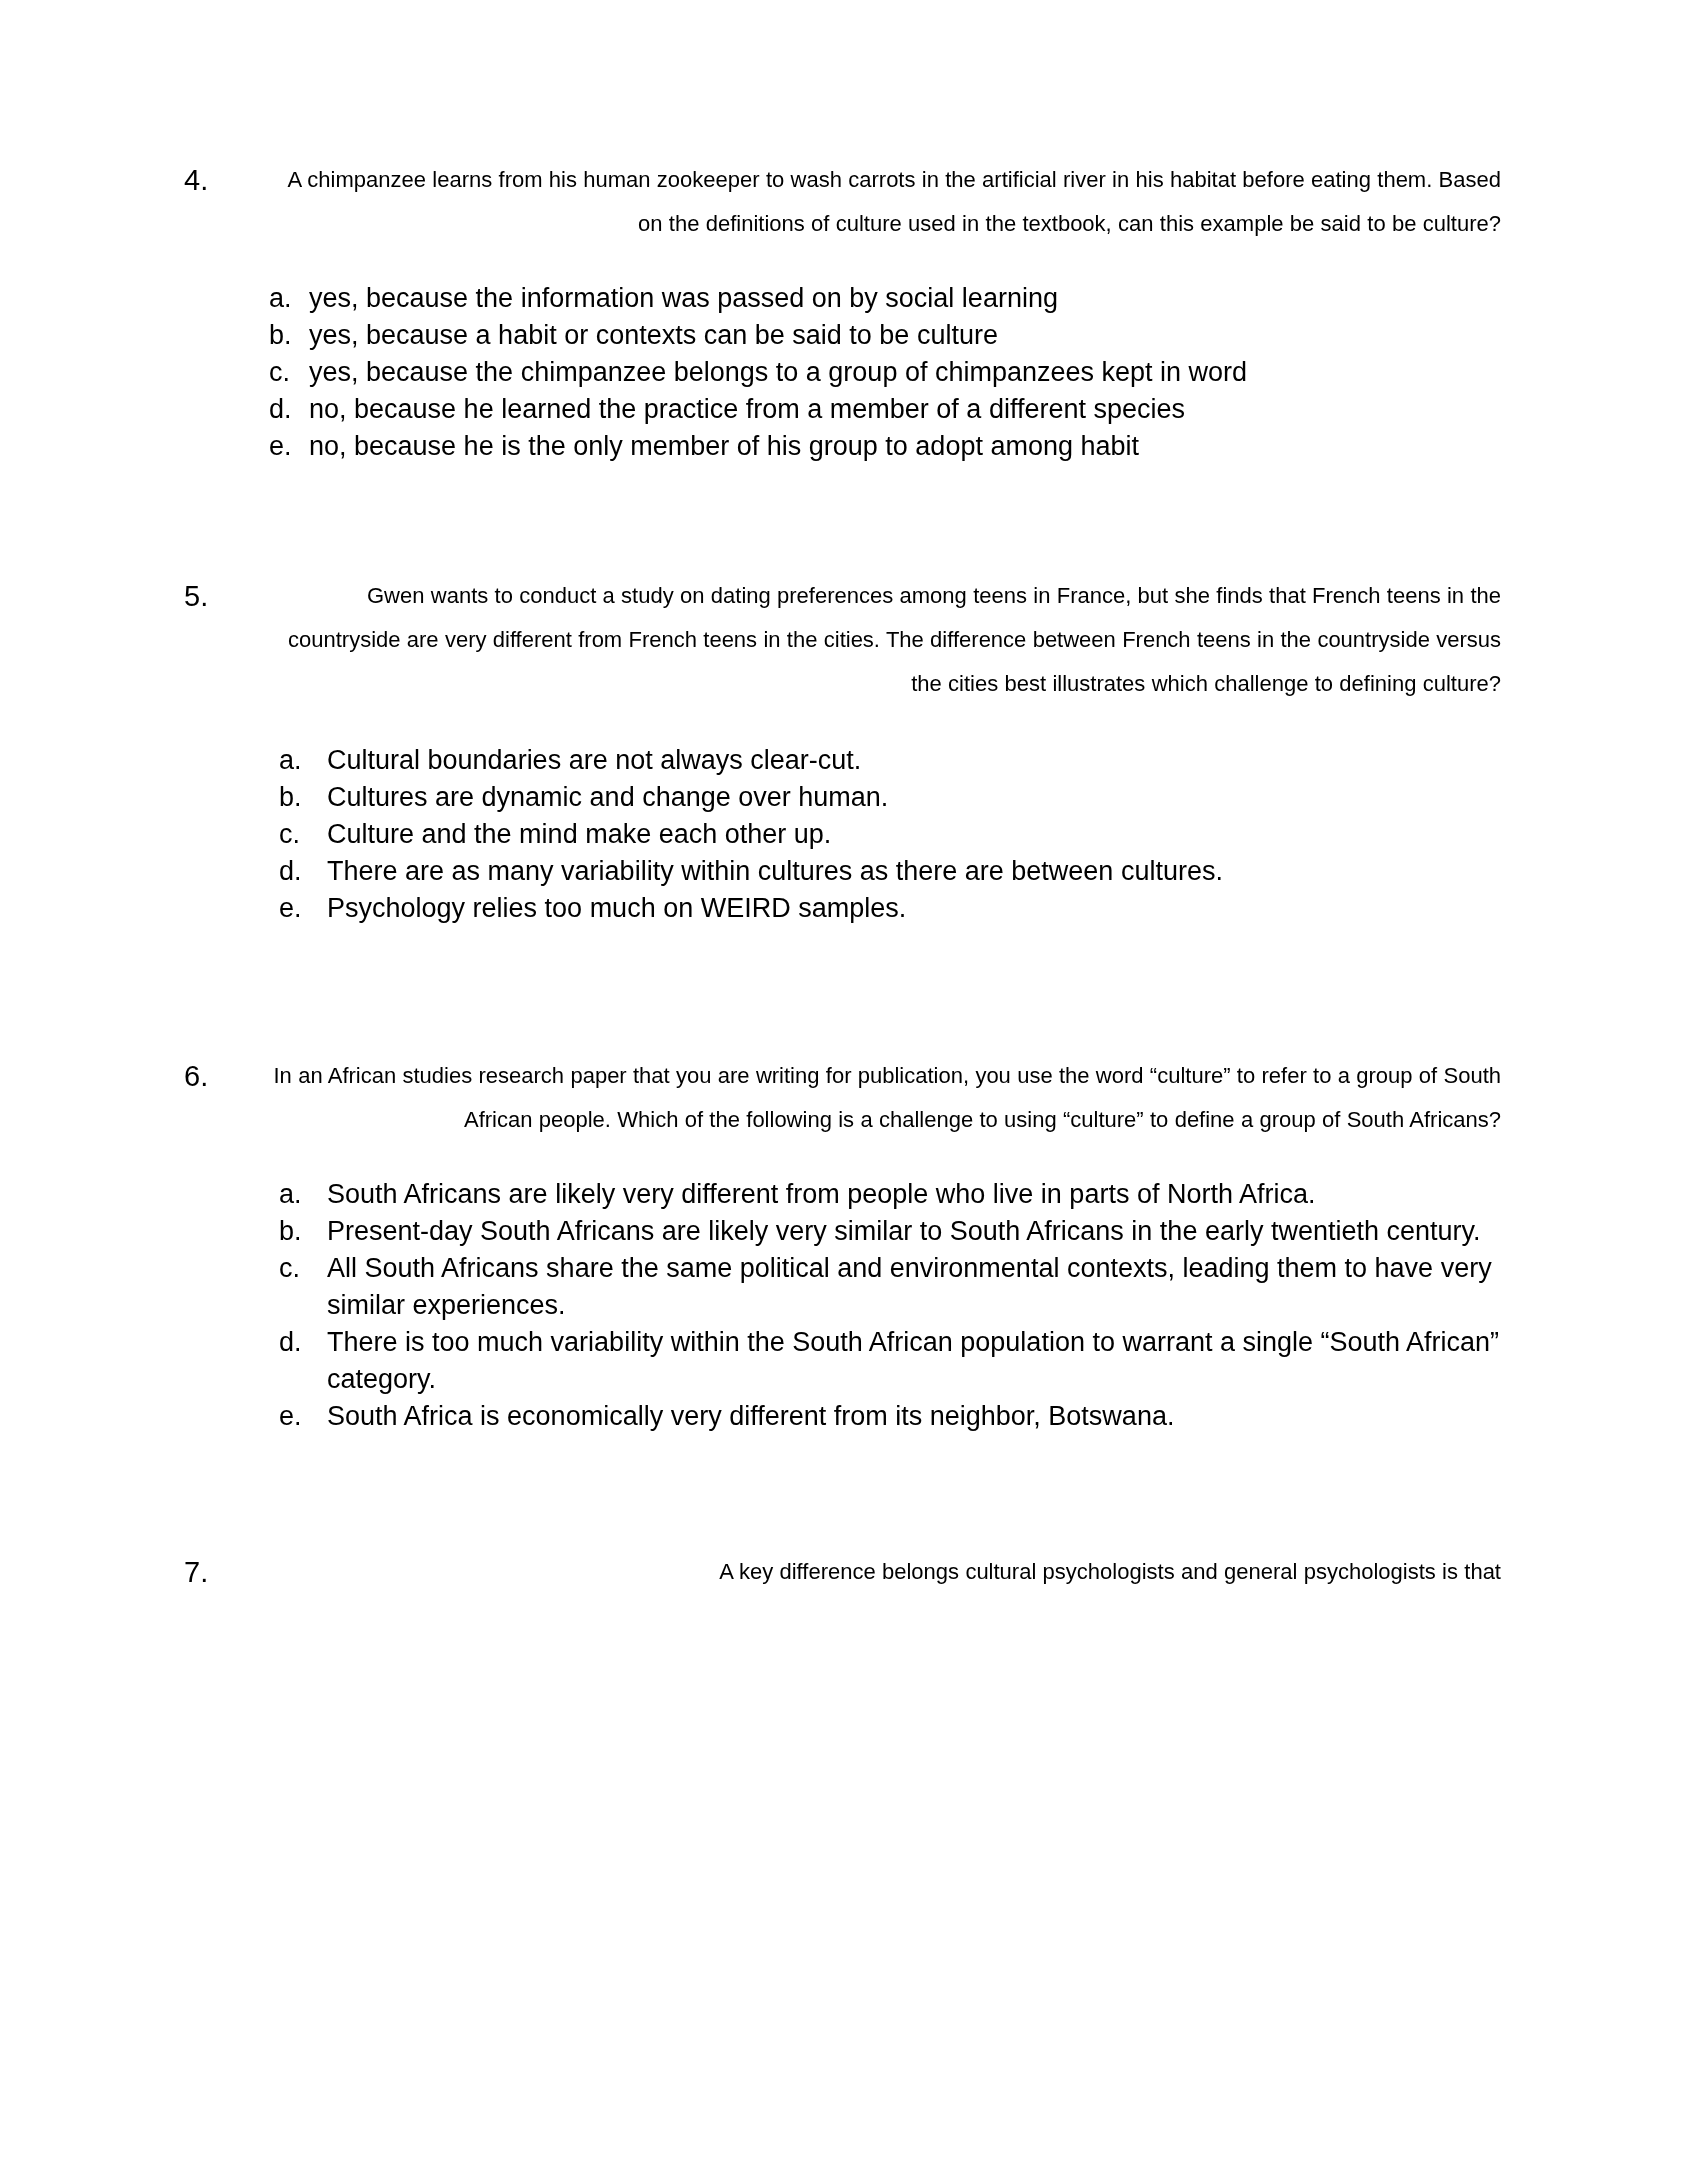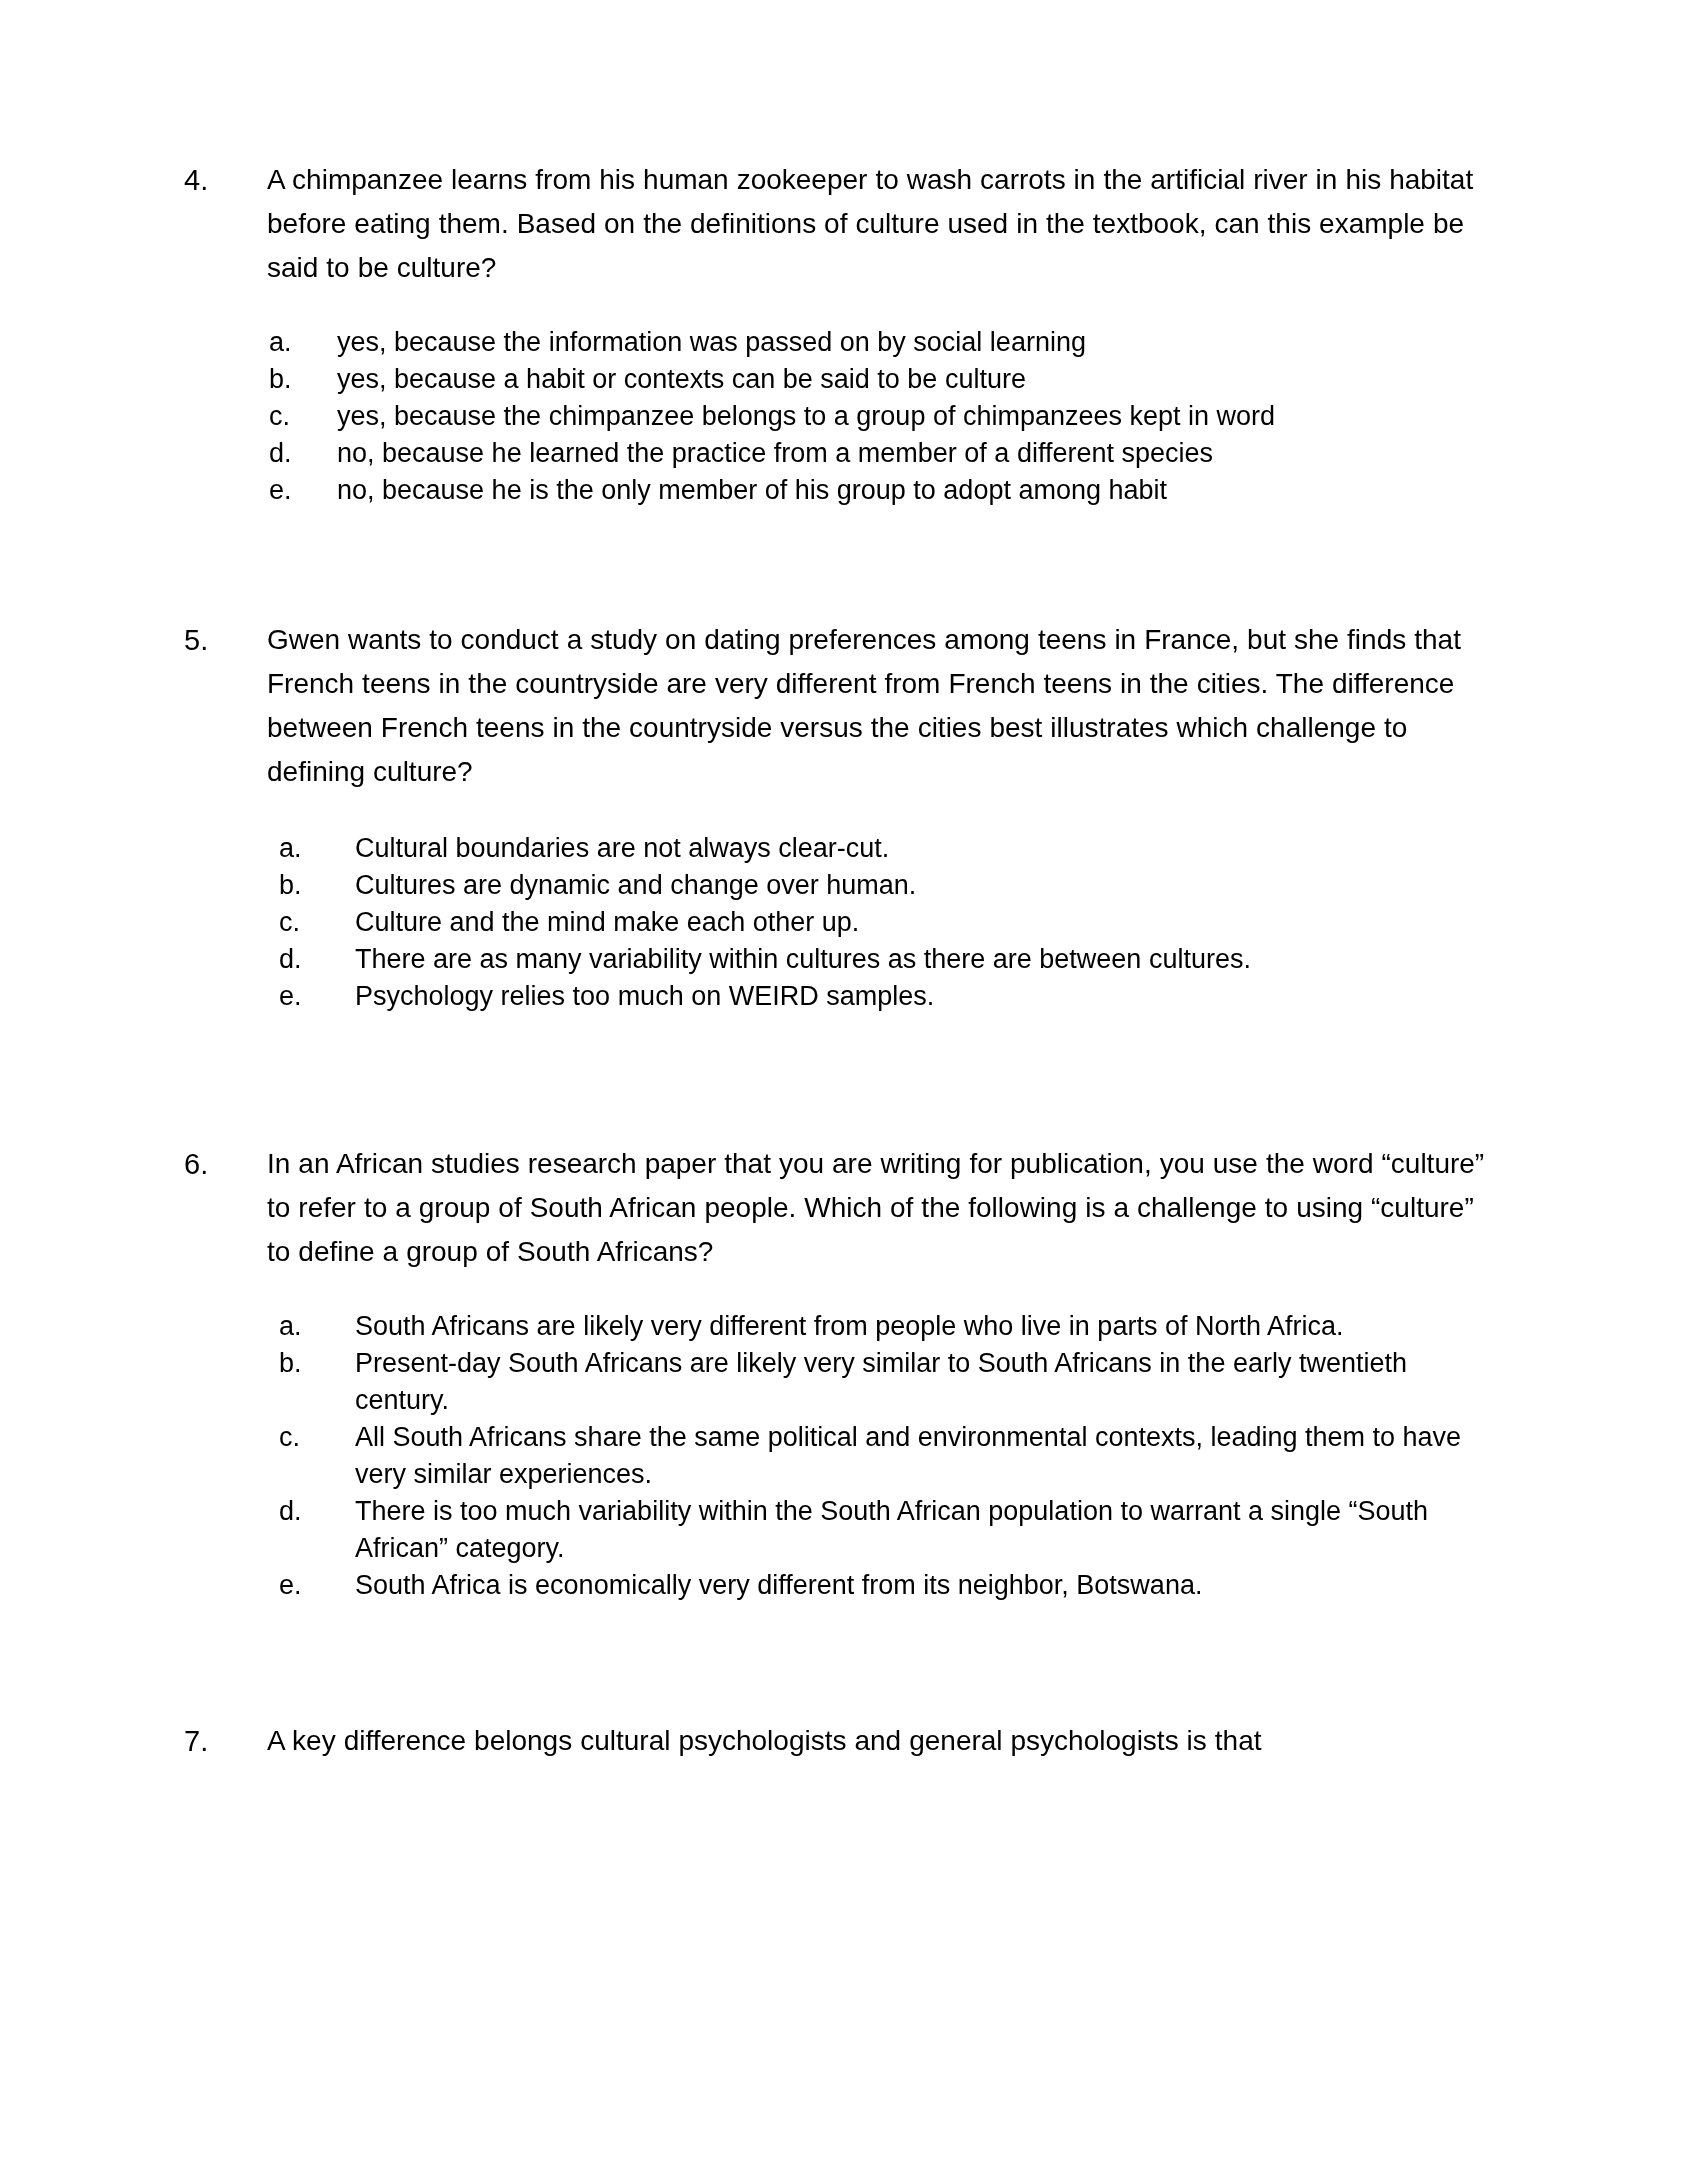--- a/index.html
+++ b/index.html
@@ -39,23 +39,23 @@
   }
   .q-num {
     width: 83px;
     flex: 0 0 83px;
     font-size: 29px;
     line-height: 44px;
     letter-spacing: 0px;
   }
   .q-stem {
     flex: 1 1 auto;
-    font-size: 28px;
+    font-size: 22px;
     line-height: 44px;
-    text-align: left;
+    text-align: right;
     word-spacing: 0.2px;
   }
 
   
   .options {
     margin: 0;
     padding: 0;
     list-style: none;
   }
   .opt {
@@ -63,21 +63,20 @@
     align-items: flex-start;
     font-size: 27px;
     line-height: 37px;
   }
   .opt-letter {
     flex: 0 0 auto;
     width: 40px;
   }
   .opt-text {
     flex: 1 1 auto;
-    margin-left: 28px;
   }
 
   
   .gap-tight .opt-letter { width: 40px; }
   .gap-wide  .opt-letter { width: 48px; }
 
   .q4-options { margin-top: 34px; margin-left: 85px; }
   .q5-options { margin-top: 36px; margin-left: 95px; }
   .q6-options { margin-top: 34px; margin-left: 95px; }
 

